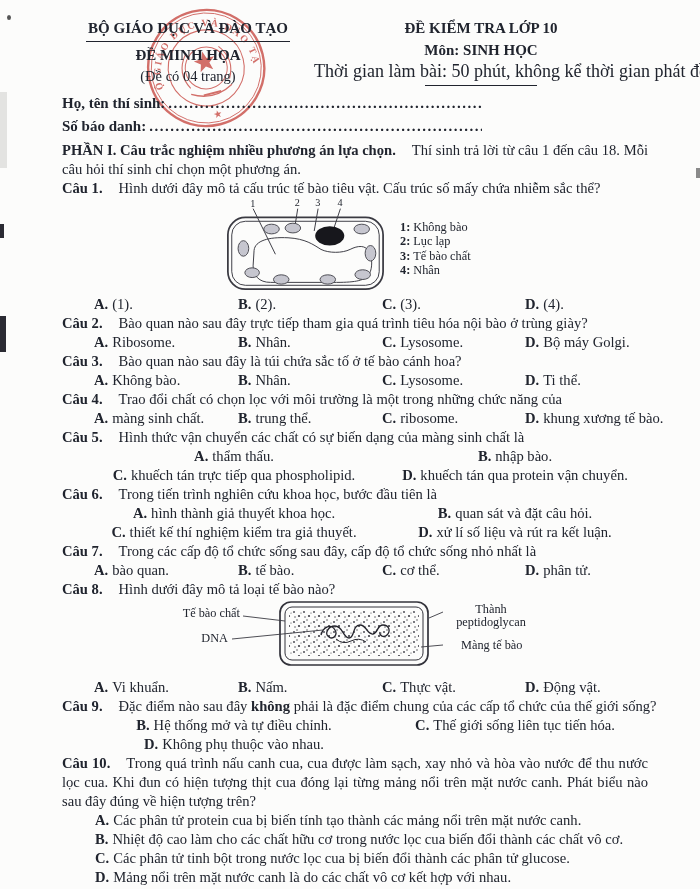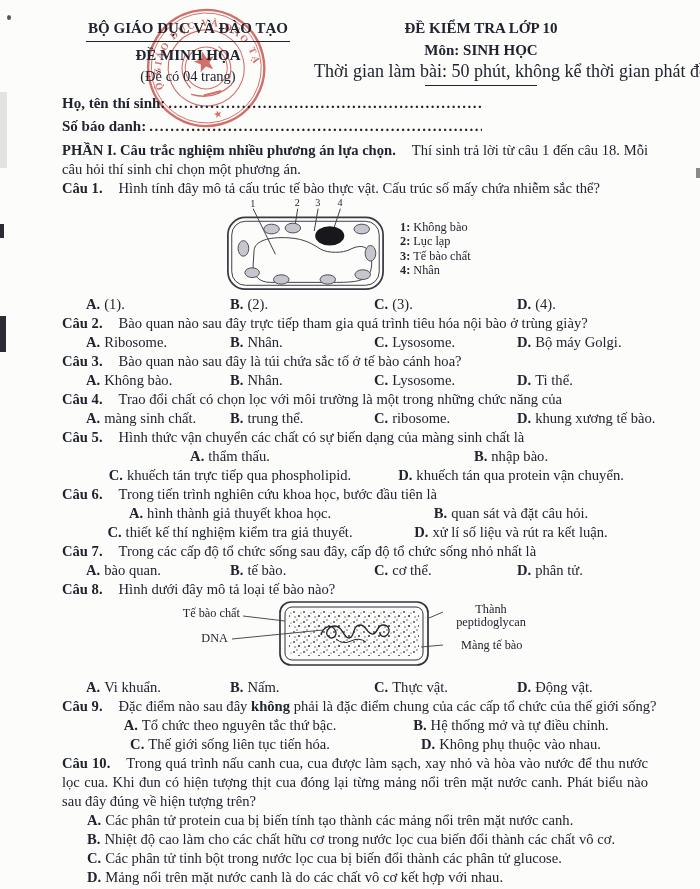--- a/index.html
+++ b/index.html
@@ -30,21 +30,21 @@
 
   
   .sec{margin-top:3px;font-size:14.6px;line-height:19px;text-align:justify;}
   .q{font-size:14.6px;line-height:19px;}
   .qhead{text-align:justify;}
   .qhead b,.sec b{margin-right:16px;}
   .nowrap{white-space:nowrap;text-align:left;}
   .opts4{display:grid;grid-template-columns:144px 144px 143px auto;padding-left:24px;}
   .opts2{display:grid;grid-template-columns:288px auto;padding-left:24px;text-align:center;}
   .optlist{padding-left:25px;}
-  .opt{white-space:nowrap;}
+  .opt{white-space:nowrap;margin-left:8px;}
   .optlist .opt{display:block;white-space:normal;}
   .opt b{margin-right:4px;}
 
   
   .diag1{display:flex;margin-left:158px;height:97px;}
   .diag1 svg{width:170px;height:97px;}
   .leg{margin-left:10px;padding-top:22px;font-size:12.3px;line-height:14.6px;}
   .leg b{margin-right:3px;}
 
   
@@ -112,21 +112,21 @@
         <b>Số báo danh:</b>
         <span class="dots">.......................................................................................................................................</span>
       </div>
     </div>
 
     <div class="sec">
       <b>PHẦN I. Câu trắc nghiệm nhiều phương án lựa chọn.</b><span>Thí sinh trả lời từ câu 1 đến câu 18. Mỗi câu hỏi thí sinh chỉ chọn một phương án.</span>
     </div>
 
     <div class="q">
-      <div class="qhead nowrap"><b>Câu 1.</b><span>Hình tính đây mô tả cấu trúc tế bào thực vật. Cấu trúc số mấy chứa nhiễm sắc thể?</span></div>
+      <div class="qhead nowrap"><b>Câu 1.</b><span>Hình dưới đây mô tả cấu trúc tế bào tiêu vật. Cấu trúc số mấy chứa nhiễm sắc thể?</span></div>
       <div class="diag1">
         <svg viewBox="0 0 175 100">
           <g class="svgtxt" font-size="10.5" fill="#20242e">
             <text x="31" y="9">1</text>
             <text x="77" y="8">2</text>
             <text x="98" y="8">3</text>
             <text x="121" y="8">4</text>
           </g>
           <g stroke="#3a3a42" fill="none" stroke-width="1">
             <line x1="34" y1="11" x2="57" y2="58"></line>
@@ -269,21 +269,20 @@
         <span class="opt"><b>A.</b><span>Vi khuẩn.</span></span>
         <span class="opt"><b>B.</b><span>Nấm.</span></span>
         <span class="opt"><b>C.</b><span>Thực vật.</span></span>
         <span class="opt"><b>D.</b><span>Động vật.</span></span>
       </div>
     </div>
 
     <div class="q">
       <div class="qhead nowrap"><b>Câu 9.</b><span>Đặc điểm nào sau đây </span><b style="margin-right:0">không</b><span> phải là đặc điểm chung của các cấp tổ chức của thế giới sống?</span></div>
       <div class="opts2">
-        <span class="opt"><b>A.</b><span>Tổ chức theo nguyên tắc thứ bậc.</span></span>
         <span class="opt"><b>B.</b><span>Hệ thống mở và tự điều chỉnh.</span></span>
         <span class="opt"><b>C.</b><span>Thế giới sống liên tục tiến hóa.</span></span>
         <span class="opt"><b>D.</b><span>Không phụ thuộc vào nhau.</span></span>
       </div>
     </div>
 
     <div class="q">
       <div class="qhead"><b>Câu 10.</b><span>Trong quá trình nấu canh cua, cua được làm sạch, xay nhỏ và hòa vào nước để thu nước lọc cua. Khi đun có hiện tượng thịt cua đóng lại từng mảng nổi trên mặt nước canh. Phát biểu nào sau đây đúng về hiện tượng trên?</span></div>
       <div class="optlist">
         <span class="opt"><b>A.</b><span>Các phân tử protein cua bị biến tính tạo thành các mảng nổi trên mặt nước canh.</span></span>

